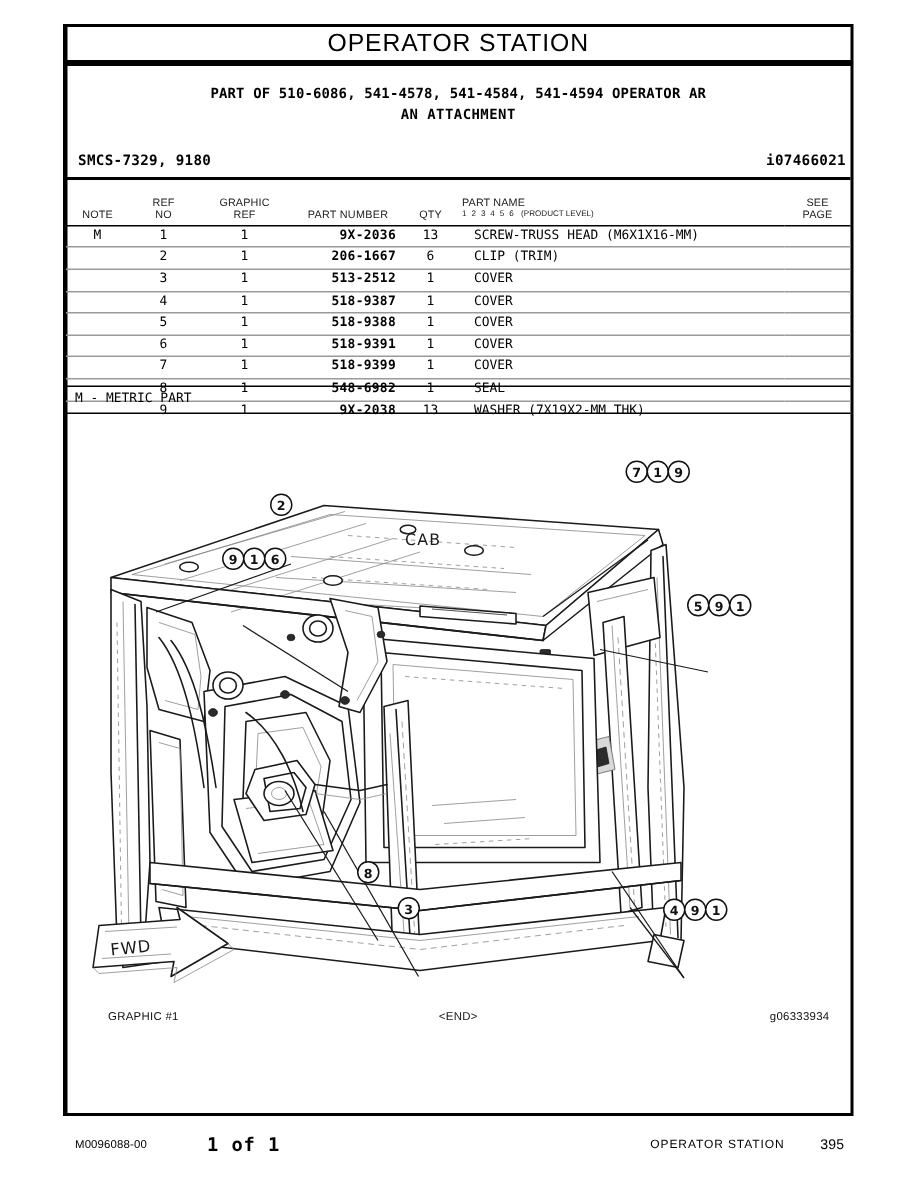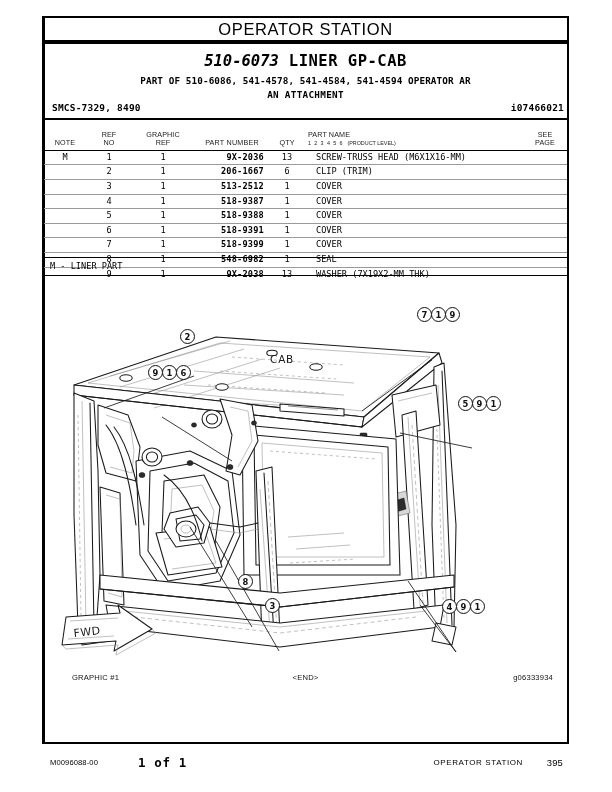--- a/index.html
+++ b/index.html
@@ -274,29 +274,26 @@
 
   <div class="spine"></div>
 
   <div class="title-box">
     <div class="t">OPERATOR STATION</div>
   </div>
 
   <div class="content-box">
 
     <div class="head">
-      <div class="assy-line">
-        <span class="num">510-6073</span><span class="nm">LINER GP-CAB</span>
-      </div>
       <div class="part-of">PART OF 510-6086, 541-4578, 541-4584, 541-4594 OPERATOR AR</div>
       <div class="attachment">AN ATTACHMENT</div>
     </div>
 
     <div class="smcs-row">
-      <div class="smcs">SMCS-7329, 8490</div>
+      <div class="smcs">SMCS-7329, 9180</div>
       <div class="docnum">i07466021</div>
     </div>
     <div class="rule-smcs"></div>
 
     <div class="ptable">
       <table>
         <thead>
           <tr class="hdr">
             <td class="c-note">
               <span class="two">&nbsp;</span><span>NOTE</span>
@@ -402,21 +399,21 @@
               <td class="c-pn">9X-2038</td>
               <td class="c-qty">13</td>
               <td class="c-name">WASHER  (7X19X2-MM THK)</td>
               <td class="c-page"></td>
             </tr>
           </tbody>
       </table>
     </div>
 
     <div class="metric-note">
-      <span>M - LINER PART</span>
+      <span>M - METRIC PART</span>
     </div>
 
     <div class="graphic-area">
 
       <svg class="draw" viewBox="0 0 523 400">
         <defs>
           <style>
             .ln  { fill:none; stroke:#1a1a1a; stroke-width:1.05; stroke-linejoin:round; stroke-linecap:round; }
             .lnt { fill:none; stroke:#3a3a3a; stroke-width:0.6; }
             .lng { fill:none; stroke:#8b8b8b; stroke-width:0.55; }

